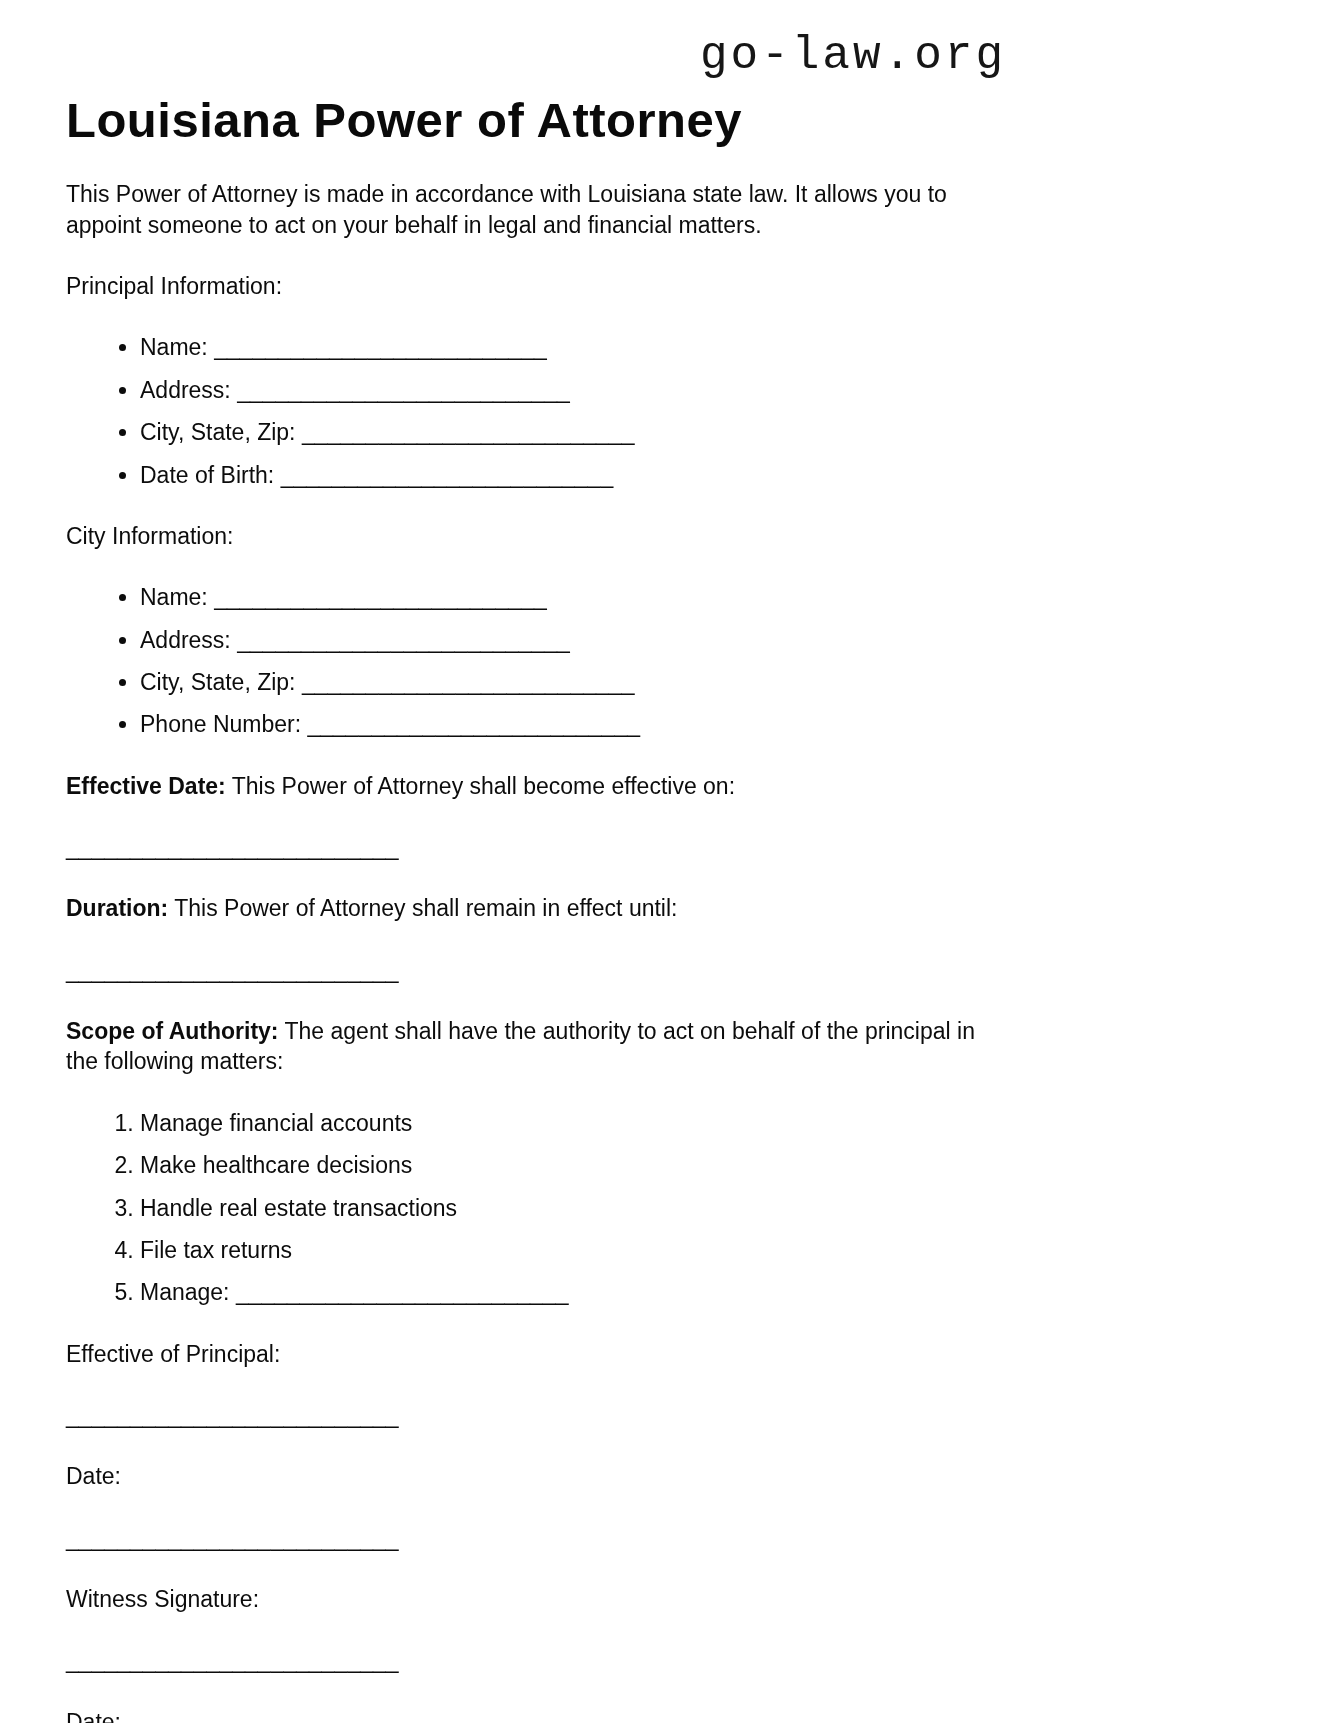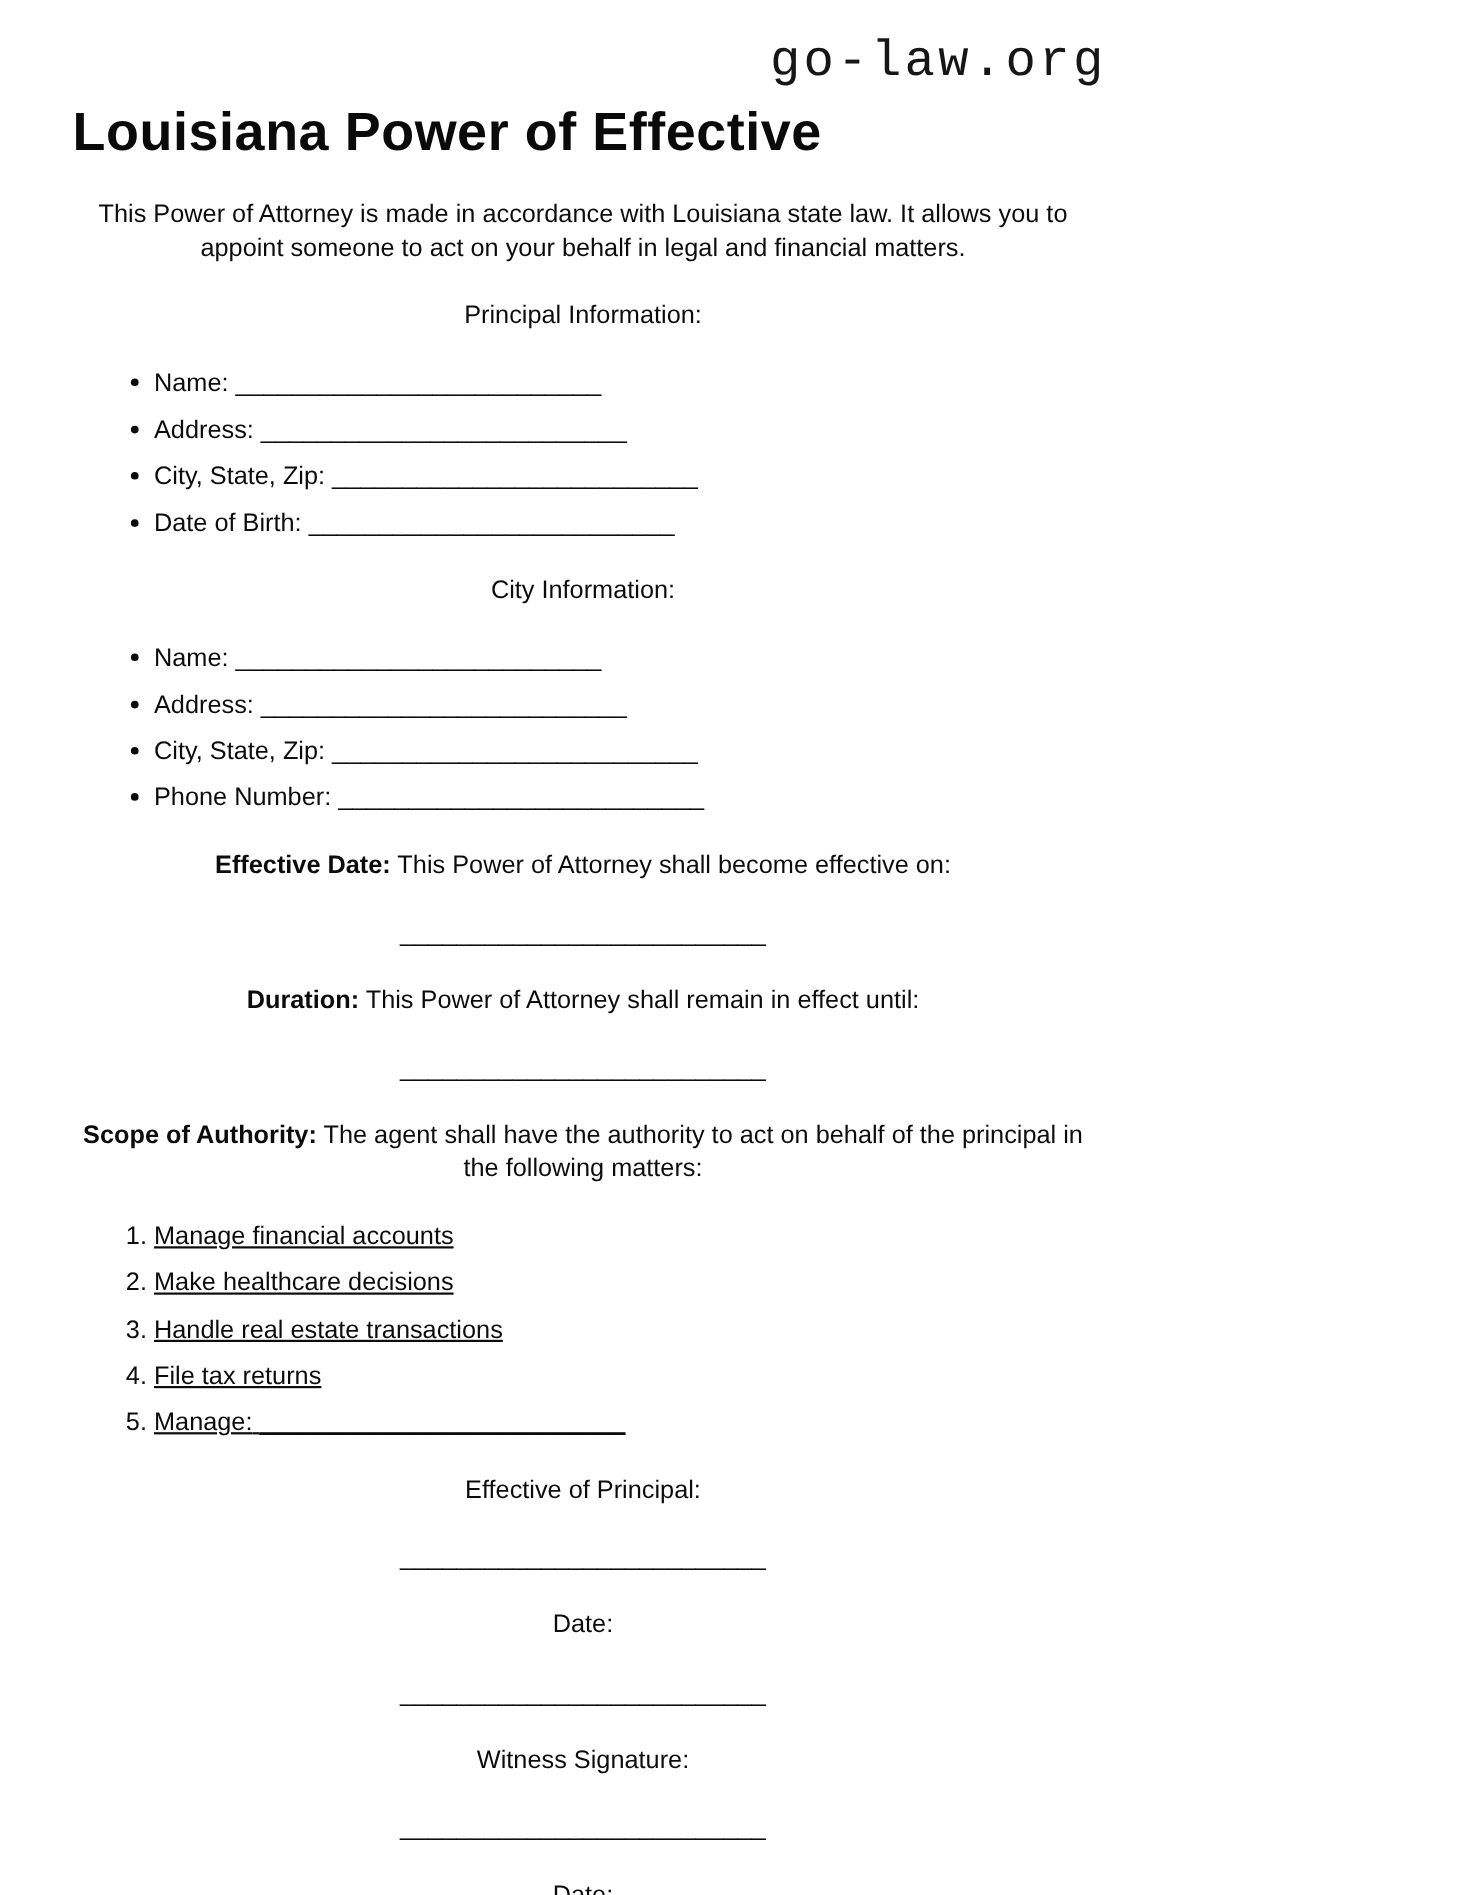--- a/index.html
+++ b/index.html
@@ -38,47 +38,46 @@
     font-size: 49px;
     line-height: 1.15;
     font-weight: 700;
     letter-spacing: 0.5px;
     margin: 58px 0 31px 0;
     color: #0a0a0a;
   }
   p {
     margin: 31px 0;
     max-width: 1130px;
-    text-align: center;
   }
   p.intro { max-width: 1020px; }
   p.scope { max-width: 1060px; }
   .sec { font-weight: 400; }
   strong { font-weight: 700; }
   ul, ol {
     margin: 31px 0;
     padding-left: 62px;
   }
   ul { list-style-type: disc; }
-  ol { list-style-type: decimal; text-decoration: underline; }
+  ol { list-style-type: decimal; }
   li { margin: 12px; }
   .u, .blank {
     letter-spacing: 0;
     white-space: nowrap;
     color: #0c0c0c;
   }
 </style>
 </head>
 <body>
 
 <div class="page">
 
   <div class="logo">go-law.org</div>
 
-  <h1>Louisiana Power of Effective</h1>
+  <h1>Louisiana Power of Attorney</h1>
 
   <p class="intro">This Power of Attorney is made in accordance with Louisiana state law. It allows you to appoint someone to act on your behalf in legal and financial matters.</p>
 
   <p class="sec">Principal Information:</p>
   <ul>
     <li><span>Name:</span> <span class="u">__________________________</span></li>
     <li><span>Address:</span> <span class="u">__________________________</span></li>
     <li><span>City, State, Zip:</span> <span class="u">__________________________</span></li>
     <li><span>Date of Birth:</span> <span class="u">__________________________</span></li>
   </ul>

